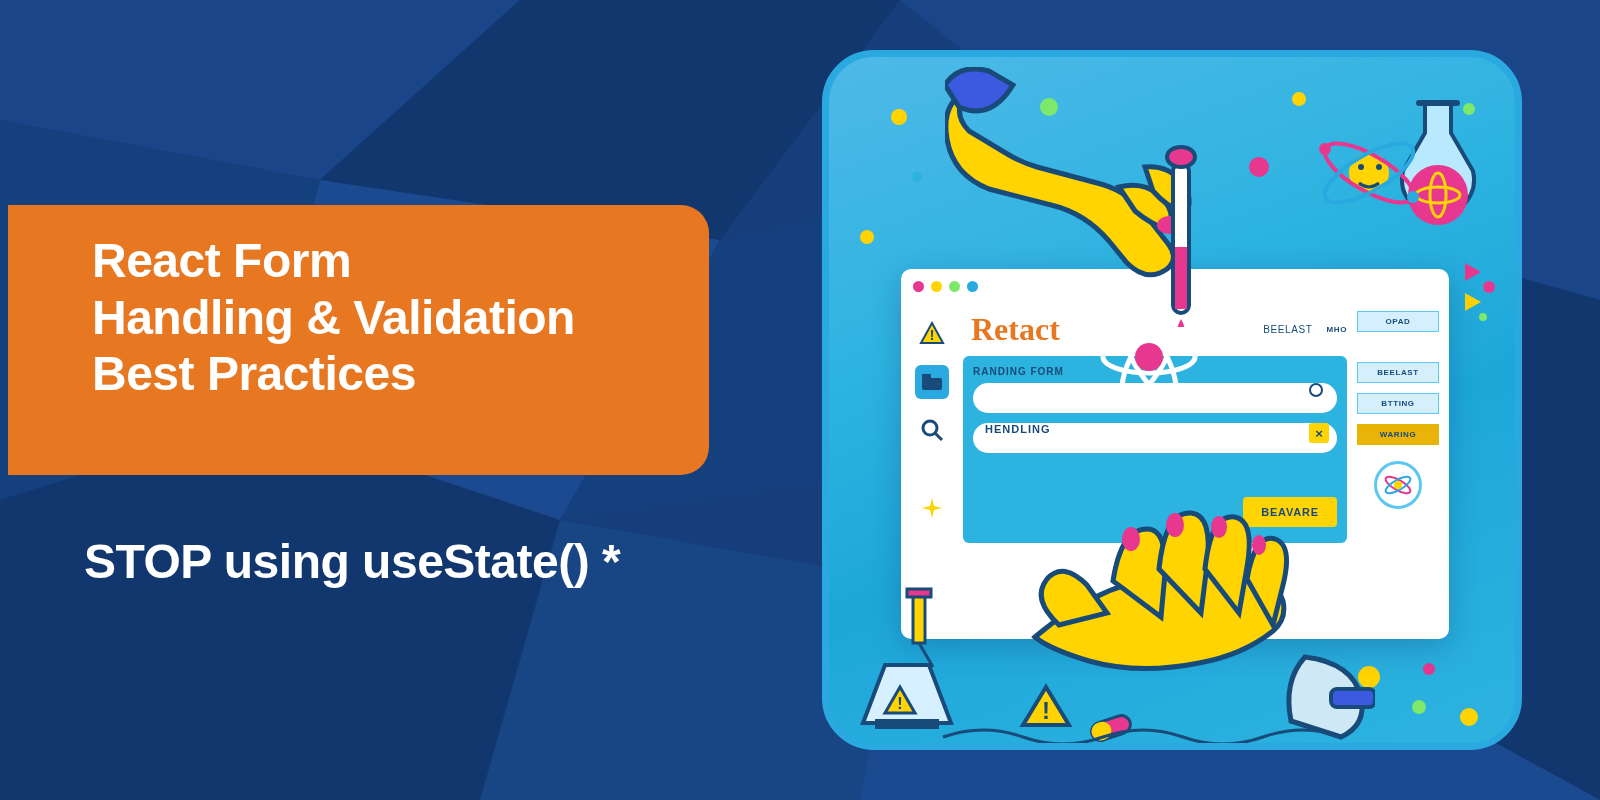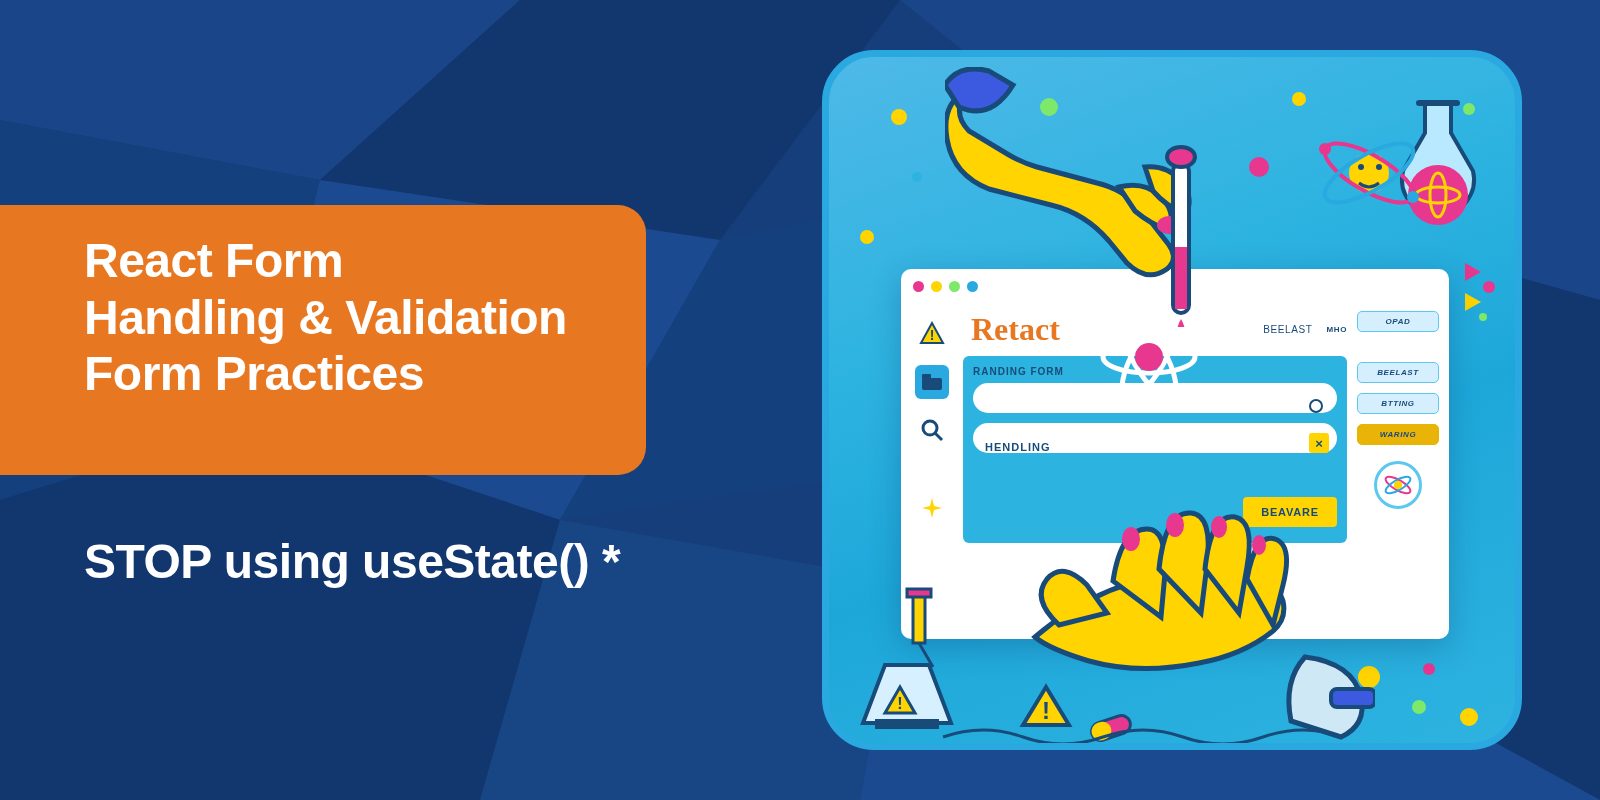--- a/index.html
+++ b/index.html
@@ -12,23 +12,23 @@
   font-family: -apple-system, BlinkMacSystemFont, "Segoe UI", Arial, sans-serif;
 }
 .bg-shapes {
   position: absolute;
   inset: 0;
   z-index: 0;
 }
 .bg-shapes svg { width: 100%; height: 100%; }
 .title-card {
   position: absolute;
-  left: 0;
+  left: 8px;
   top: 205px;
-  width: 646px;
+  width: 701px;
   height: 270px;
   background: #e87722;
   border-top-right-radius: 28px;
   border-bottom-right-radius: 28px;
   padding: 28px 40px 28px 84px;
   z-index: 2;
 }
 .title-card h1 {
   color: #fff;
   font-size: 48px;
@@ -123,21 +123,21 @@
   font-weight: 800;
   color: #184b7a;
   margin-bottom: 6px;
 }
 .input-row {
   height: 30px;
   background: #fff;
   border-radius: 15px;
   margin-bottom: 10px;
   display: flex;
-  align-items: flex-end;
+  align-items: flex-start;
   padding: 0 8px 0 12px;
 }
 .input-text {
   flex: 1;
   font-size: 11px;
   letter-spacing: 1px;
   font-weight: 800;
   color: #184b7a;
 }
 .clear-x {
@@ -167,24 +167,23 @@
   flex-direction: column;
   gap: 10px;
 }
 .tag {
   font-size: 8px;
   font-weight: 900;
   letter-spacing: 0.6px;
   color: #184b7a;
   background: #d6efff;
   border: 1px solid #5cc7ef;
-  border-radius: 5px;
+  border-radius: 0;
   padding: 5px 6px;
   text-align: center;
-  font-style: italic;
 }
 .tag.yellow { background: #eab308; border-color: #e0b800; }
 .atom-badge {
   width: 48px; height: 48px;
   border-radius: 50%;
   background: #fff;
   border: 3px solid #5cc7ef;
   margin: 6px auto 0;
   display: flex;
   align-items: center; justify-content: center;
@@ -208,21 +207,21 @@
     <polygon points="900,0 1600,0 1600,300 1100,160" fill="#1a4689"></polygon>
     <polygon points="1100,160 1600,300 1600,800 980,460" fill="#12376f"></polygon>
     <polygon points="980,460 1600,800 860,800 900,580" fill="#1b4a90"></polygon>
   </svg>
 </div>
 
 <div class="title-card">
   <h1>
     <span>React Form</span><br>
     <span>Handling &amp; Validation</span><br>
-    <span>Form Practices</span>
+    <span>Best Practices</span>
   </h1>
 </div>
 
 <div class="subtitle">STOP using useState() *</div>
 
 <div class="illustration-card">
   <div class="illustration-inner">
 
     <svg width="700" height="700" style="position:absolute;inset:0">
       <circle cx="70" cy="60" r="8" fill="#ffd400"></circle>

